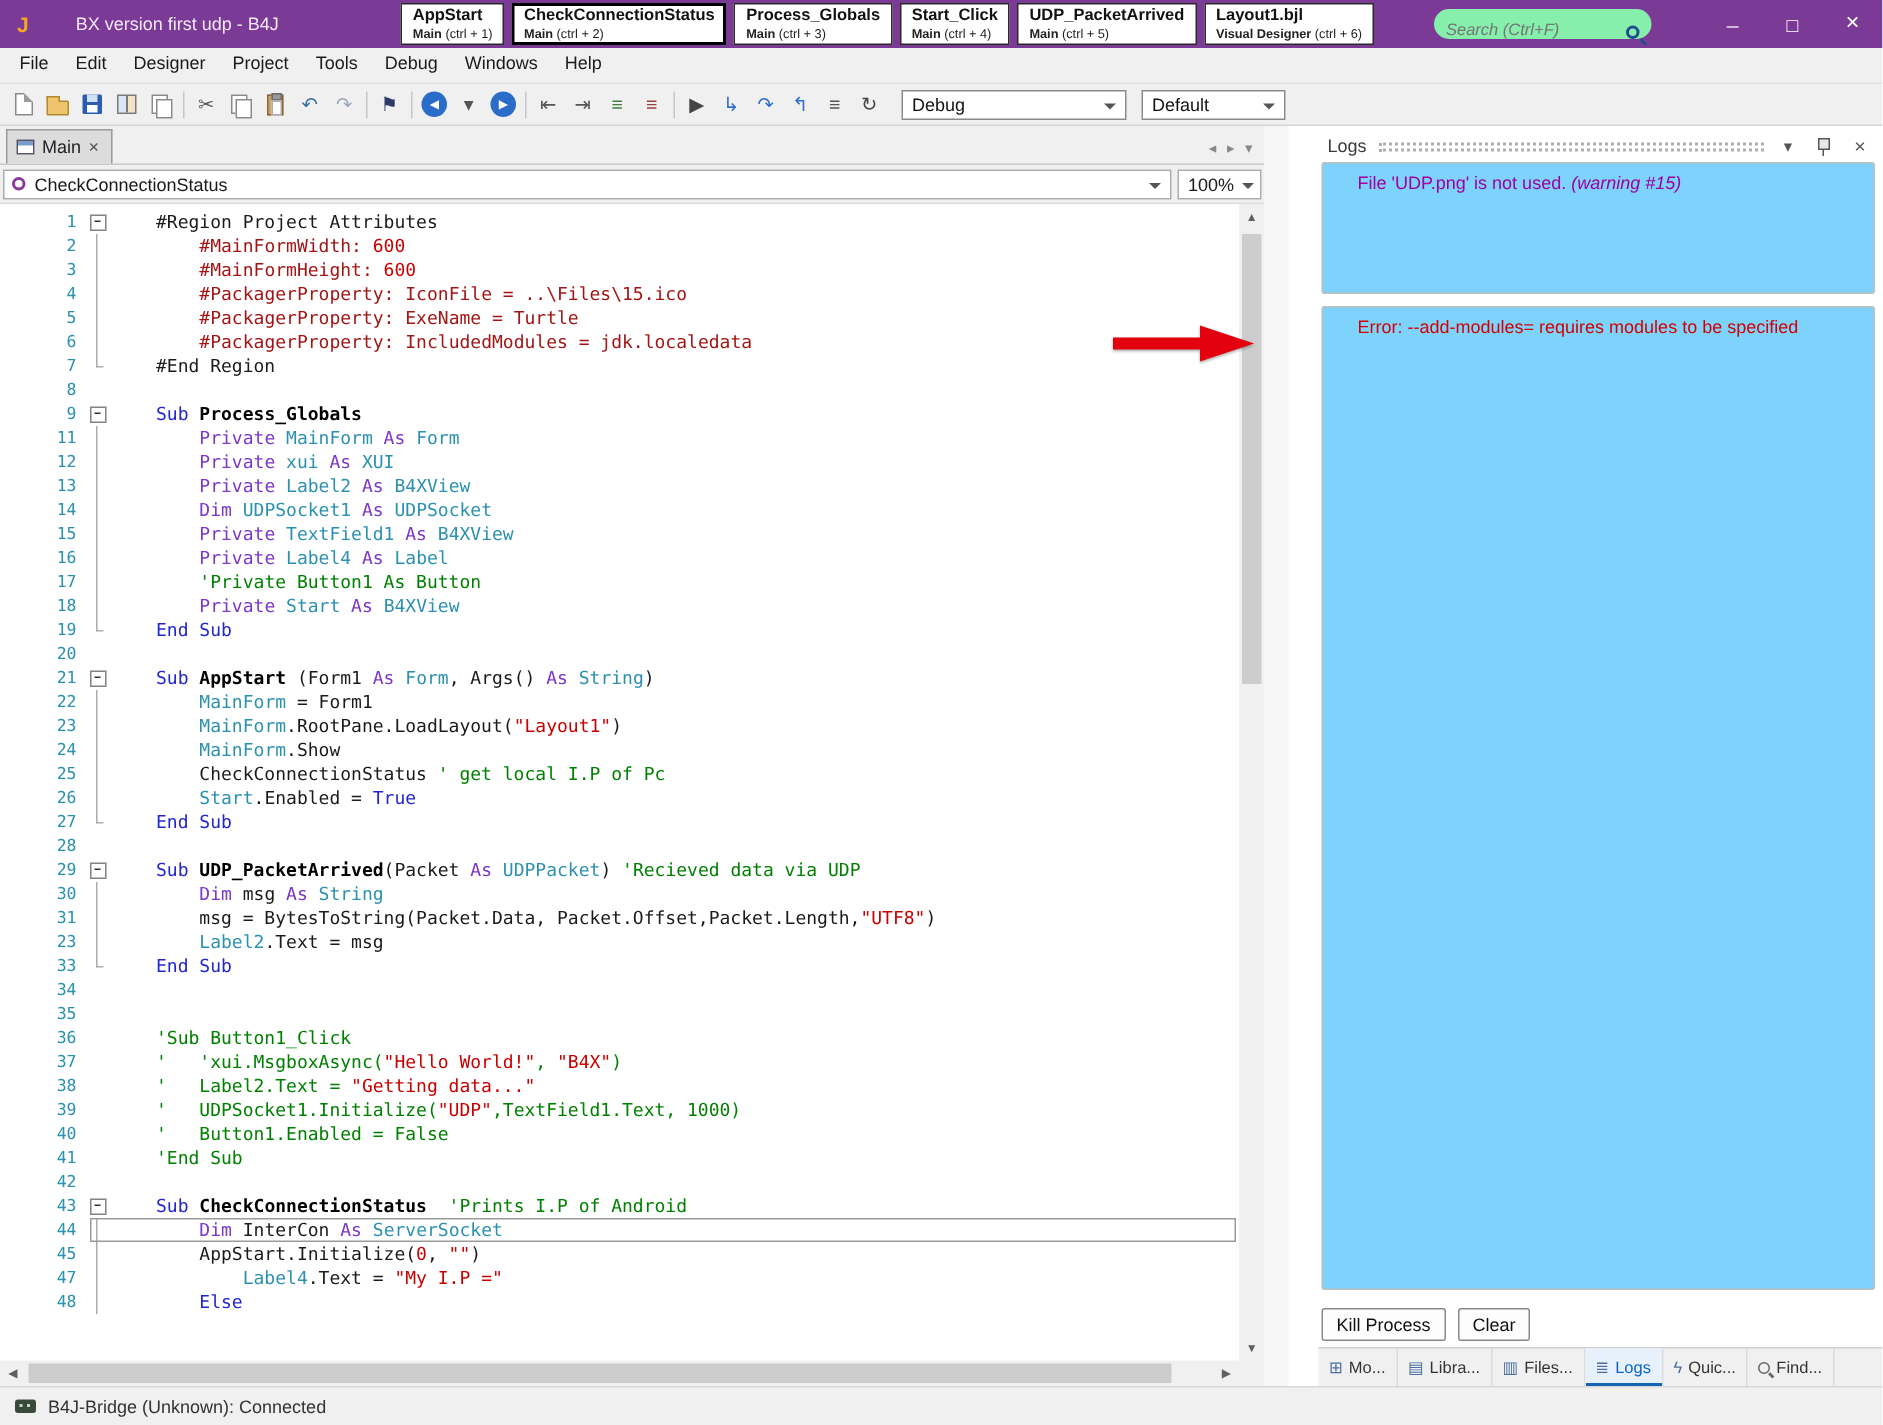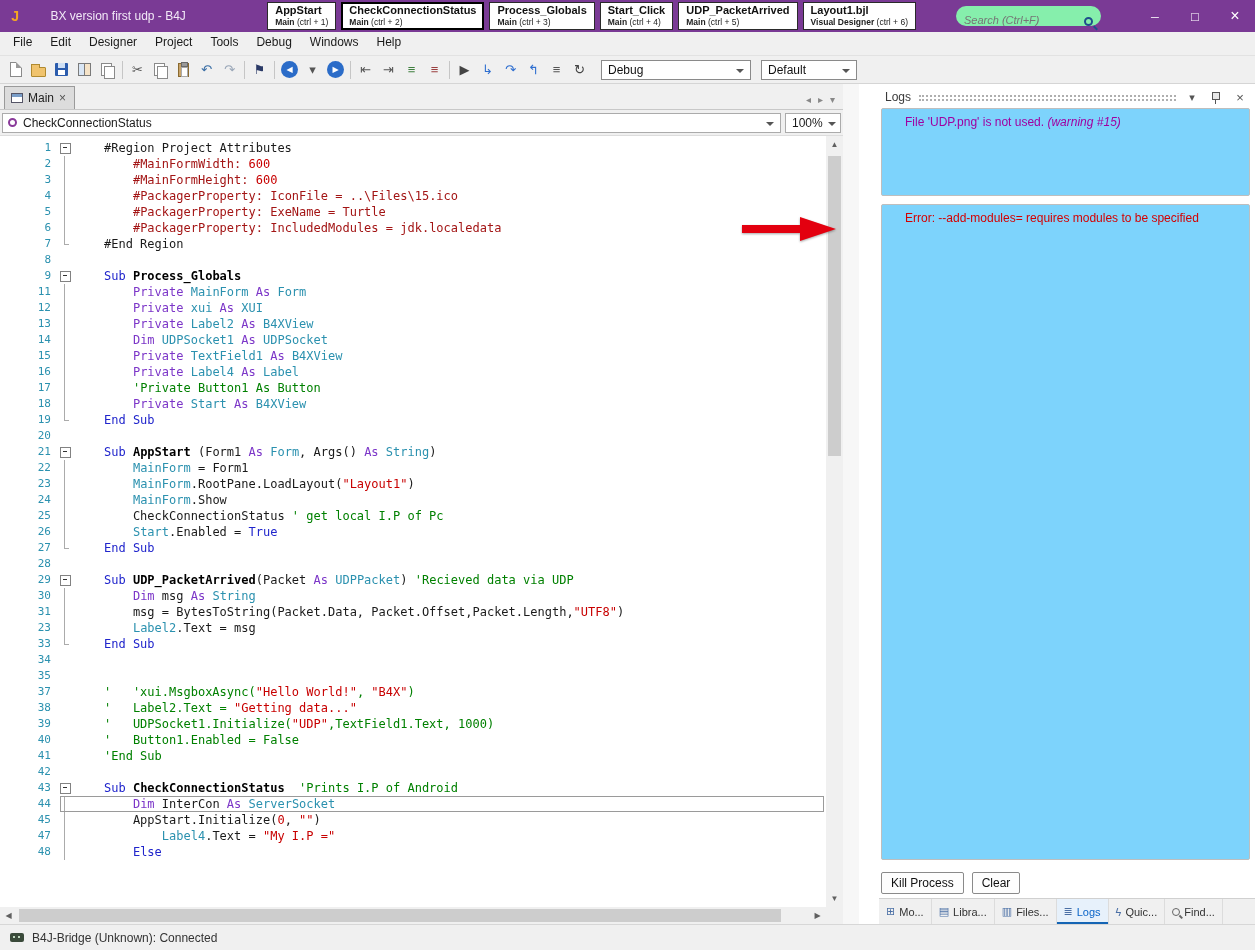--- a/index.html
+++ b/index.html
@@ -472,20 +472,25 @@
             <span class="ln" data-name="line-number">34</span>
             <span class="fold" data-name="fold-guide"></span>
             <span class="ct" data-name="code-text"></span>
           </div>
           <div class="cl" data-name="code-line">
             <span class="ln" data-name="line-number">35</span>
             <span class="fold" data-name="fold-guide"></span>
             <span class="ct" data-name="code-text"></span>
           </div>
           <div class="cl" data-name="code-line">
+            <span class="ln" data-name="line-number">36</span>
+            <span class="fold" data-name="fold-guide"></span>
+            <span class="ct" data-name="code-text"><span class="tok-com">'Sub Button1_Click</span></span>
+          </div>
+          <div class="cl" data-name="code-line">
             <span class="ln" data-name="line-number">37</span>
             <span class="fold" data-name="fold-guide"></span>
             <span class="ct" data-name="code-text"><span class="tok-com">'   'xui.MsgboxAsync(</span><span class="tok-str">"Hello World!"</span><span class="tok-com">, </span><span class="tok-str">"B4X"</span><span class="tok-com">)</span></span>
           </div>
           <div class="cl" data-name="code-line">
             <span class="ln" data-name="line-number">38</span>
             <span class="fold" data-name="fold-guide"></span>
             <span class="ct" data-name="code-text"><span class="tok-com">'   Label2.Text = </span><span class="tok-str">"Getting data..."</span></span>
           </div>
           <div class="cl" data-name="code-line">

